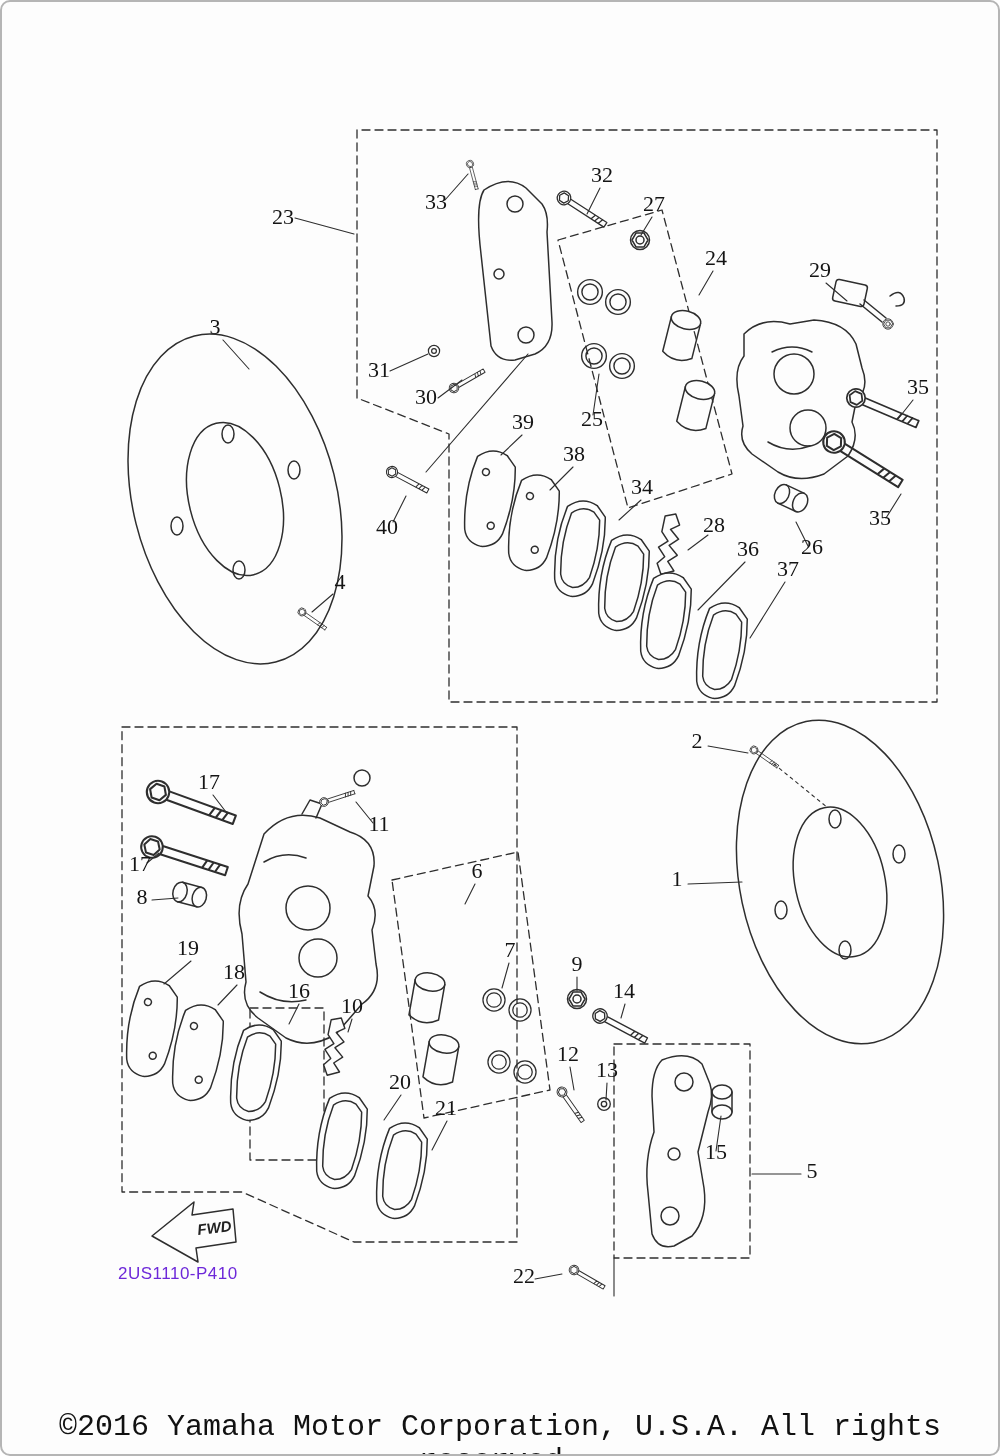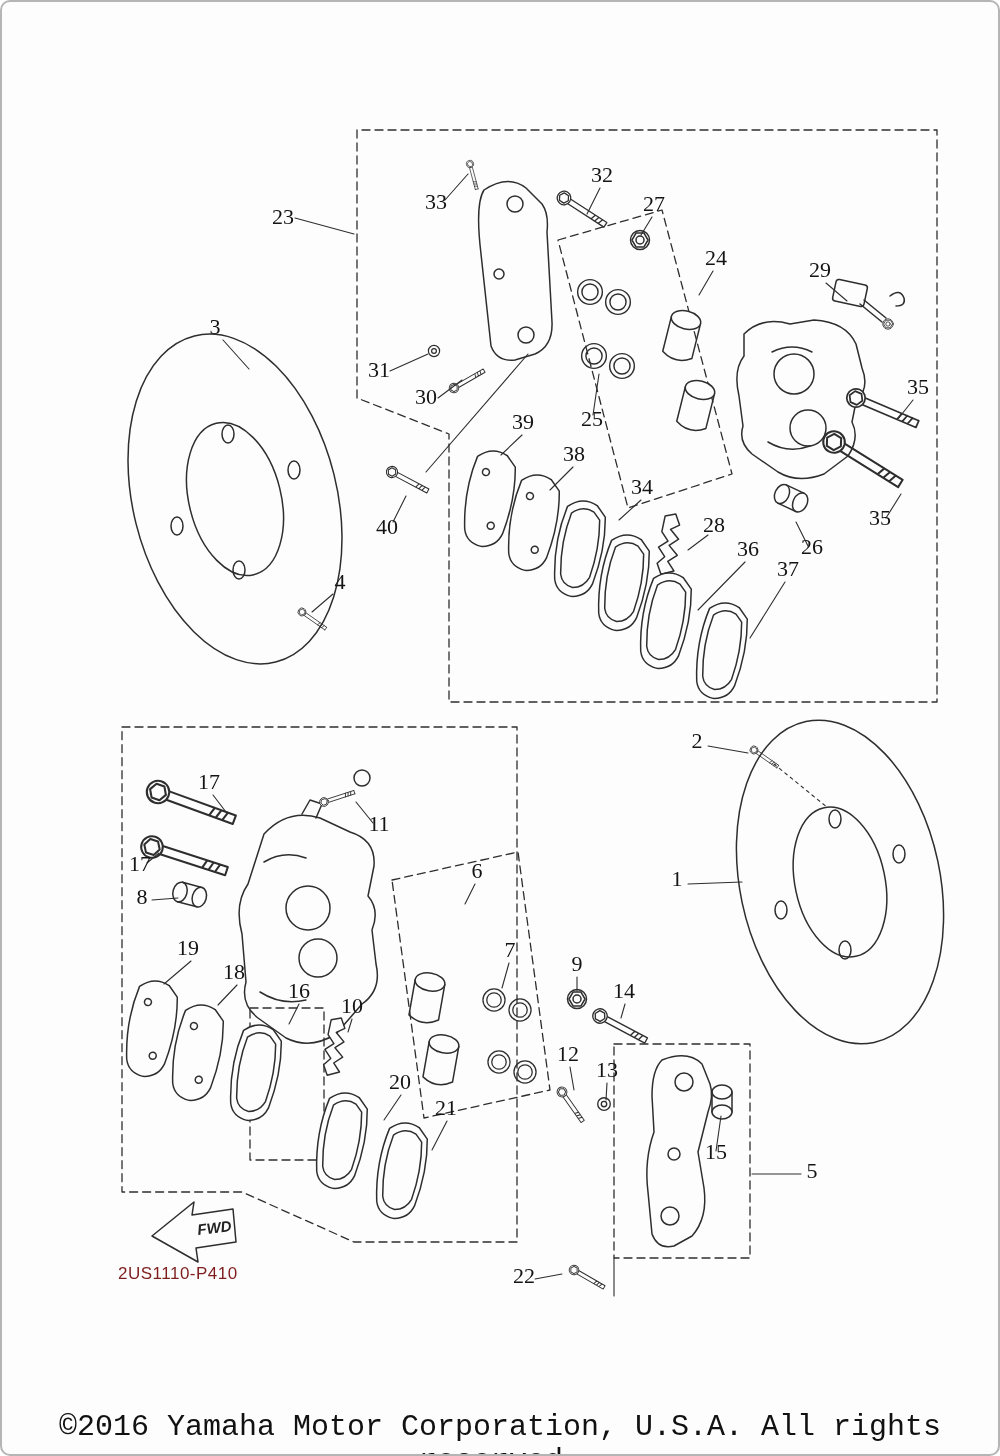--- a/index.html
+++ b/index.html
@@ -1,20 +1,20 @@
 <!DOCTYPE html>
 <html><head>
 <meta charset="utf-8">
 <style>
   html,body{margin:0;padding:0}
   body{background:#ffffff;font-family:"Liberation Sans",sans-serif}
   .page{position:relative;width:1000px;height:1456px;background:#fdfdfd;border:2px solid #b5b5b5;
         border-radius:10px;box-sizing:border-box;overflow:hidden}
   .diagram-svg{position:absolute;left:0;top:0}
-  .part-code{position:absolute;left:116px;top:1262px;font-size:17px;color:#7f1d1d;letter-spacing:.5px}
+  .part-code{position:absolute;left:116px;top:1262px;font-size:17px;color:#6d28d9;letter-spacing:.5px}
   .copyright{position:absolute;left:0;right:0;top:1408px;text-align:center;font-size:30px;color:#111;
              font-family:Liberation Mono, monospace}
   text.callout{font-family:"Liberation Serif",serif;font-size:22px;fill:#141414}
 </style>
 </head>
 <body>
 
 <div class="page">
 
 <svg class="diagram-svg" width="1000" height="1456" viewBox="0 0 1000 1456">

